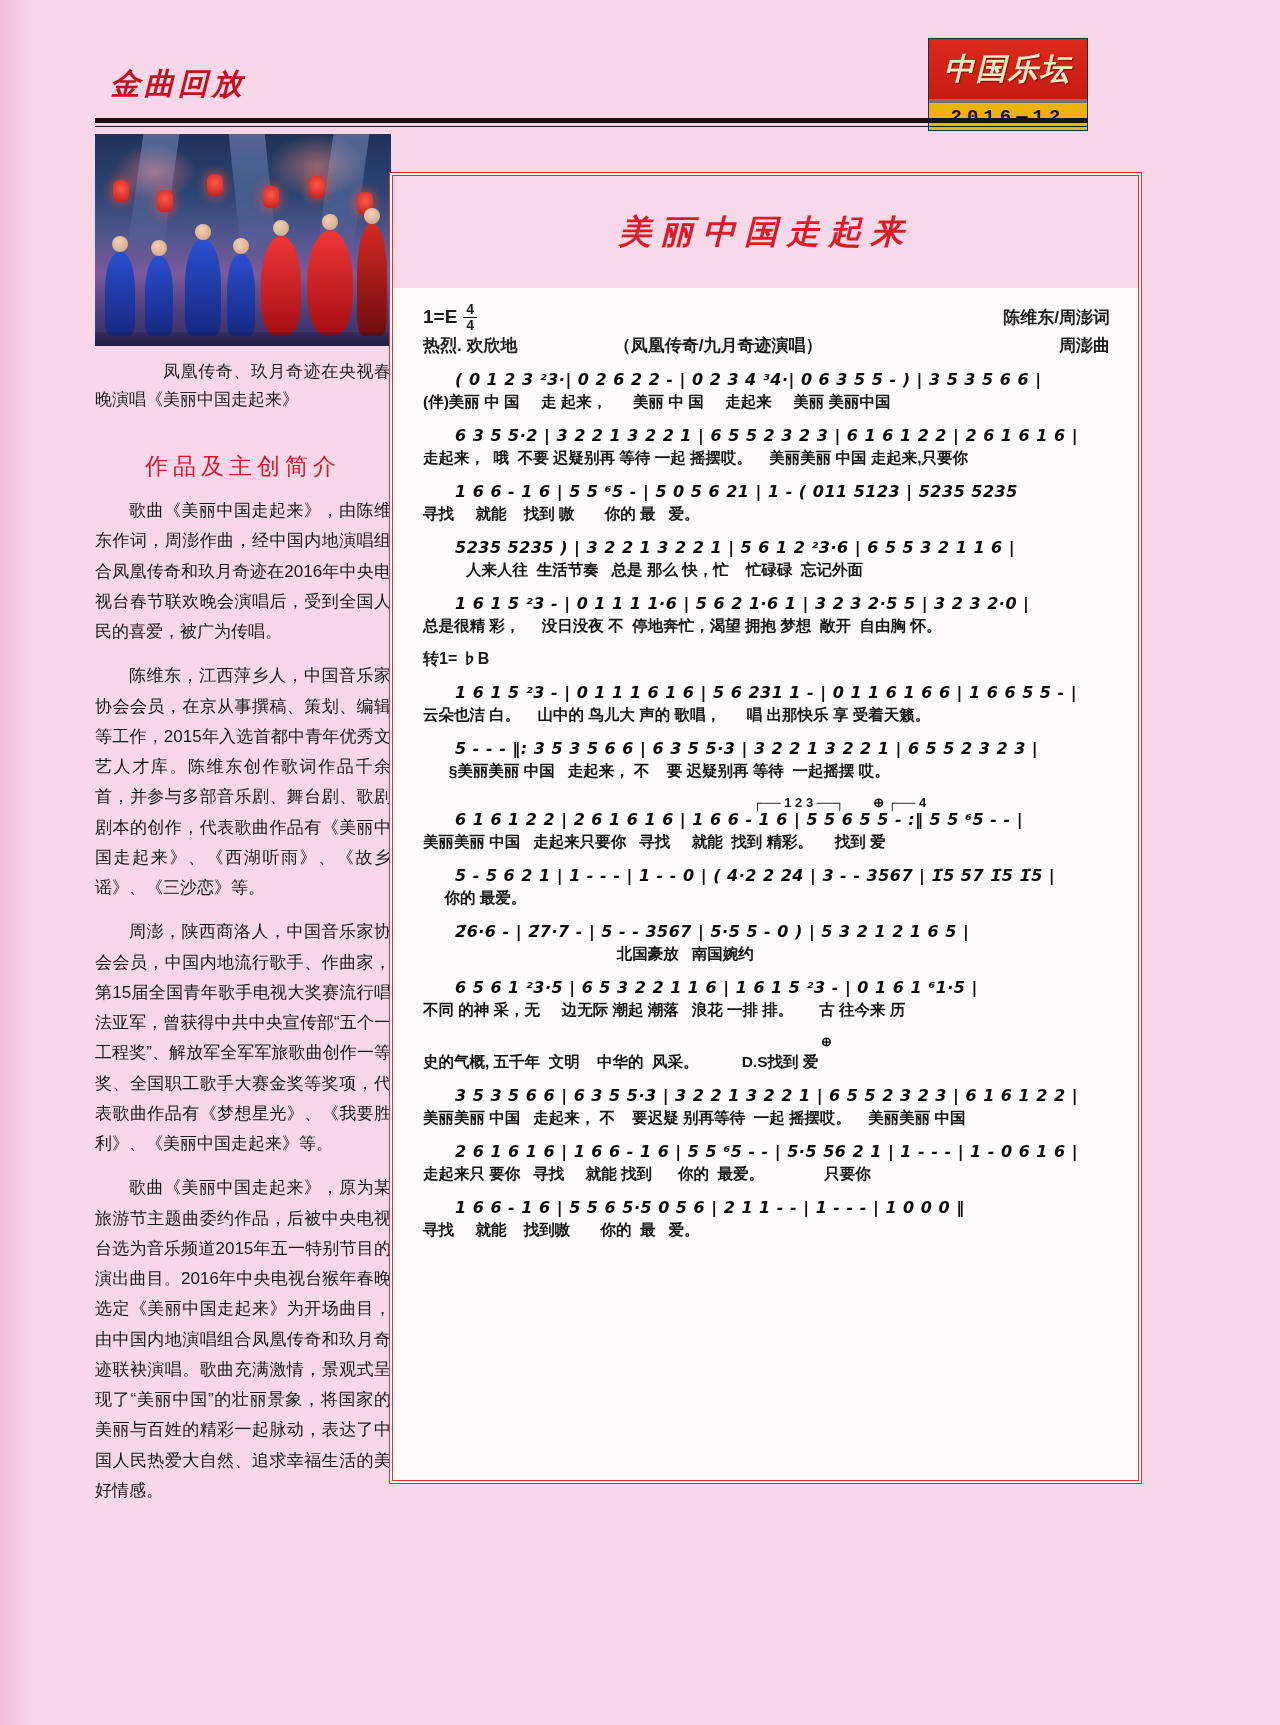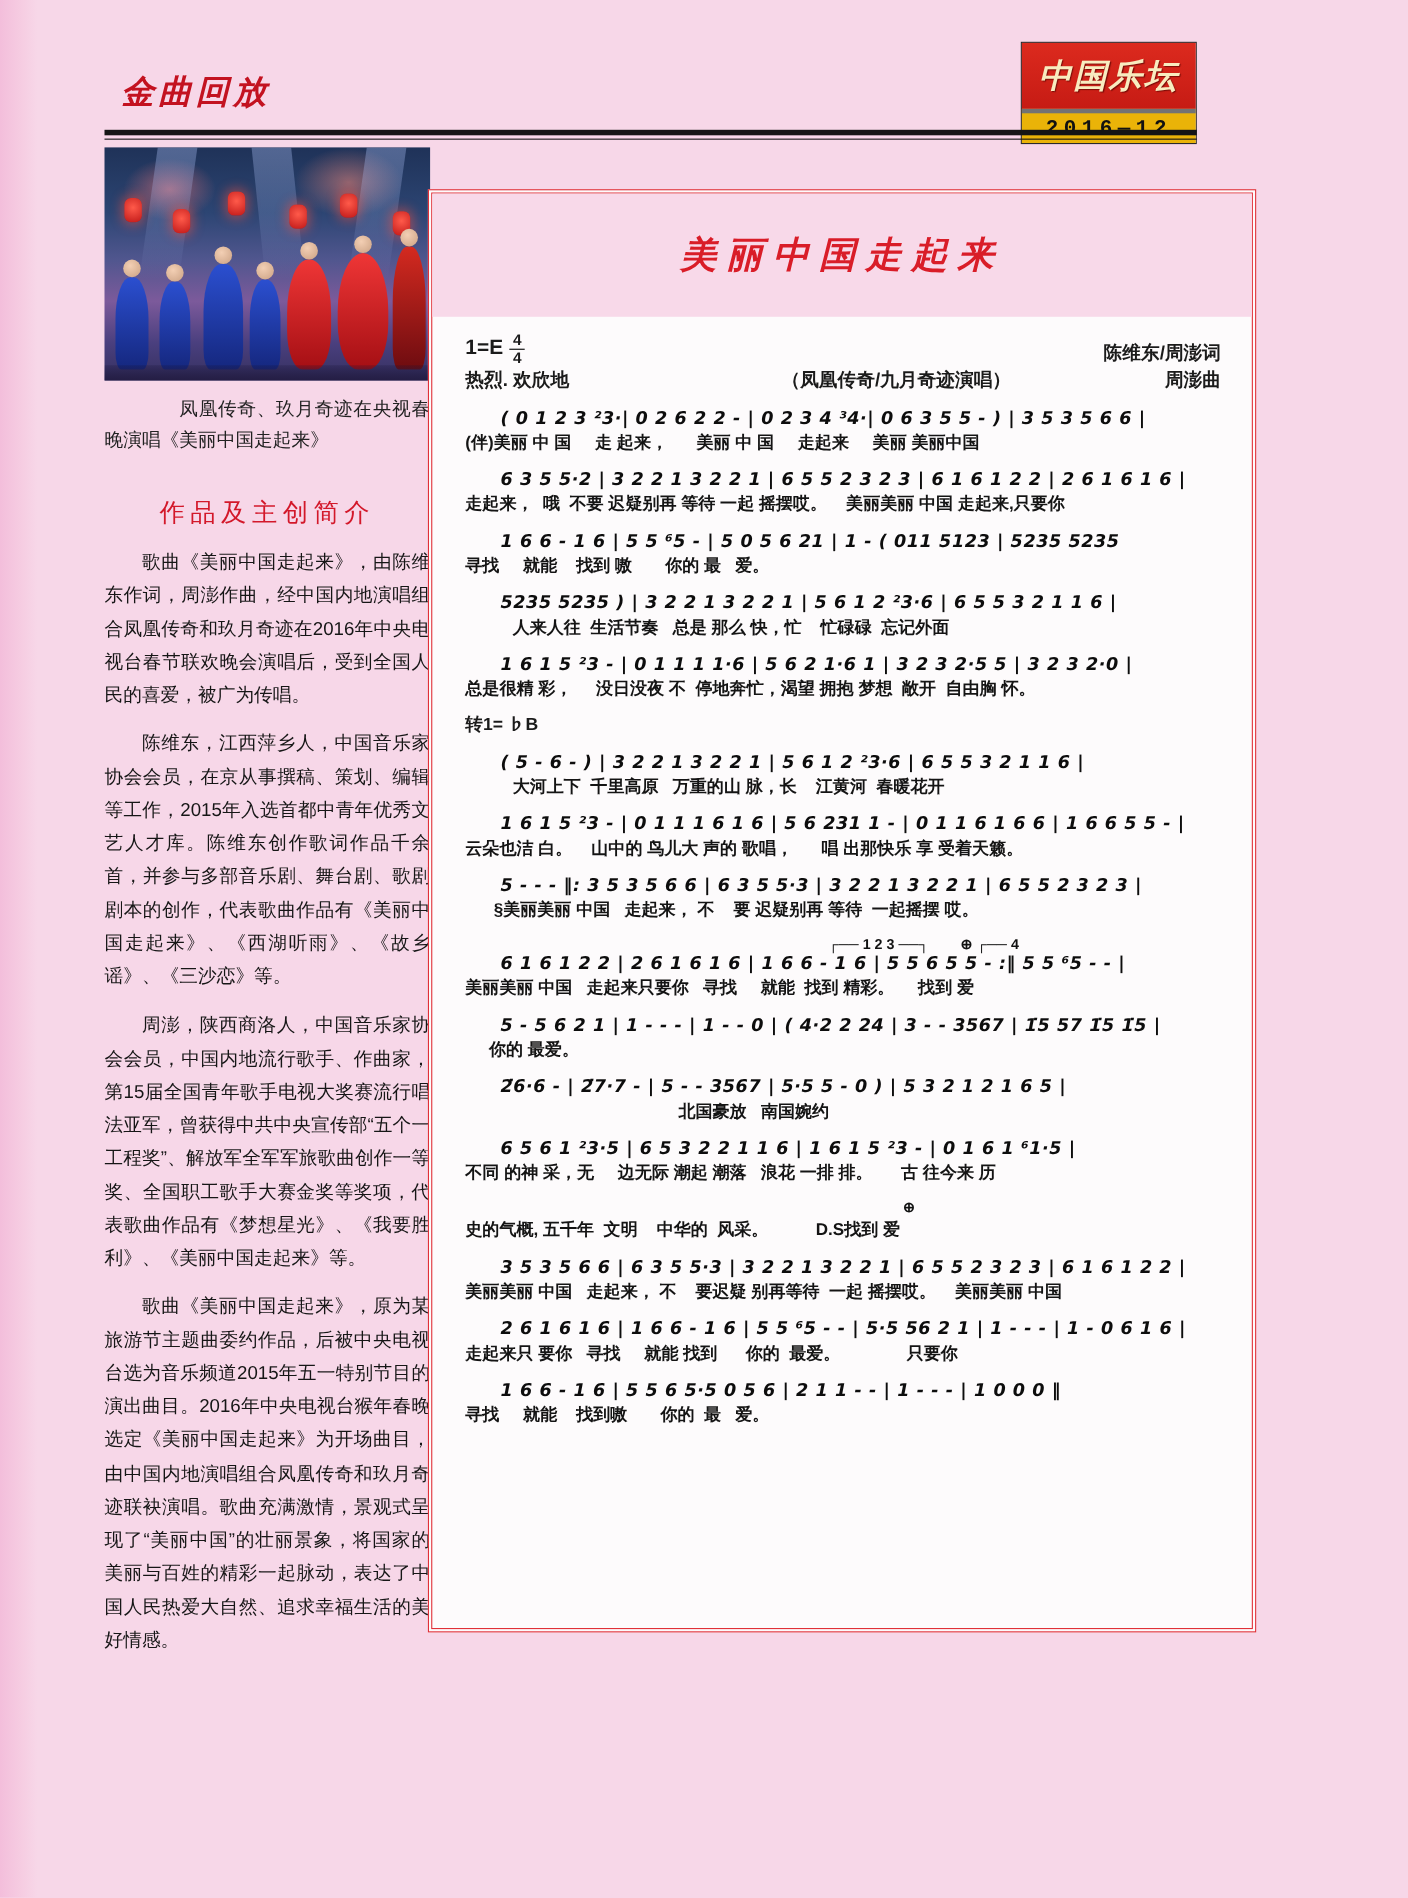--- a/index.html
+++ b/index.html
@@ -103,30 +103,30 @@
   .score-title-band{
     height:112px;background:#f8d9e9;
     display:flex;align-items:center;justify-content:center;
   }
   .score-title{
     font-family:"DejaVu Serif", serif;
     font-size:33px;font-weight:bold;font-style:italic;
     color:#d91d28;letter-spacing:9px;
   }
   .score-body{padding:14px 28px 10px 30px;}
-  .score-head-r1{display:flex;justify-content:space-between;align-items:flex-end;
+  .score-head-r1{display:flex;justify-content:space-between;align-items:center;
     font-size:18px;font-weight:bold;gap:30px;}
   .key-time{display:flex;align-items:center;gap:6px;font-size:19px;}
   .timesig{display:inline-flex;flex-direction:column;align-items:center;
     font-size:14px;line-height:1.05;font-weight:bold;}
   .timesig .num{border-bottom:1.5px solid #000;padding:0 3px;}
   .credit{font-weight:600;font-size:17px;}
   .score-head-r2{display:flex;margin-top:2px;font-size:17px;font-weight:600;}
   .score-head-r2 .tempo{flex:1;}
-  .score-head-r2 .performers{flex:1.6;text-align:right;}
+  .score-head-r2 .performers{flex:1.6;text-align:left;}
   .score-head-r2 .composer{flex:1;text-align:right;}
   .sys{margin-top:13px;}
   .nline{
     font-size:16px;font-weight:bold;font-style:italic;
     font-family:"DejaVu Sans", sans-serif;
     white-space:pre;letter-spacing:.5px;color:#0d0d0d;margin-left:32px;
   }
   .lline{
     margin-top:3px;font-size:15.5px;font-weight:600;
     white-space:pre;color:#141414;
@@ -214,24 +214,20 @@
     <div class="sys">
       <div class="nline">5235 5235 ) | 3 2 2 1 3 2 2 1 | 5 6 1 2 ²3·6 | 6 5 5 3 2 1 1 6 |</div>
       <div class="lline">          人来人往  生活节奏   总是 那么 快，忙    忙碌碌  忘记外面</div>
     </div>
     <div class="sys">
       <div class="nline">1 6 1 5 ²3 - | 0 1 1 1 1·6 | 5 6 2 1·6 1 | 3 2 3 2·5 5 | 3 2 3 2·0 |</div>
       <div class="lline">总是很精 彩，     没日没夜 不  停地奔忙，渴望 拥抱 梦想  敞开  自由胸 怀。</div>
     </div>
     <div class="keychange">转1= ♭B</div>
     <div class="sys">
-      <div class="nline">( 5 - 6 - ) | 3 2 2 1 3 2 2 1 | 5 6 1 2 ²3·6 | 6 5 5 3 2 1 1 6 |</div>
-      <div class="lline">          大河上下  千里高原   万重的山 脉，长    江黄河  春暖花开</div>
-    </div>
-    <div class="sys">
       <div class="nline">1 6 1 5 ²3 - | 0 1 1 1 6 1 6 | 5 6 231 1 - | 0 1 1 6 1 6 6 | 1 6 6 5 5 - |</div>
       <div class="lline">云朵也洁 白。    山中的 鸟儿大 声的 歌唱，      唱 出那快乐 享 受着天籁。</div>
     </div>
     <div class="sys">
       <div class="nline">5 - - - ‖: 3 5 3 5 6 6 | 6 3 5 5·3 | 3 2 2 1 3 2 2 1 | 6 5 5 2 3 2 3 |</div>
       <div class="lline">      §美丽美丽 中国   走起来， 不    要 迟疑别再 等待  一起摇摆 哎。</div>
     </div>
     <div class="sys">
       <div class="ann ann9">┌── 1 2 3 ──┐        ⊕ ┌── 4</div>
       <div class="nline">6 1 6 1 2 2 | 2 6 1 6 1 6 | 1 6 6 - 1 6 | 5 5 6 5 5 - :‖ 5 5 ⁶5 - - |</div>

